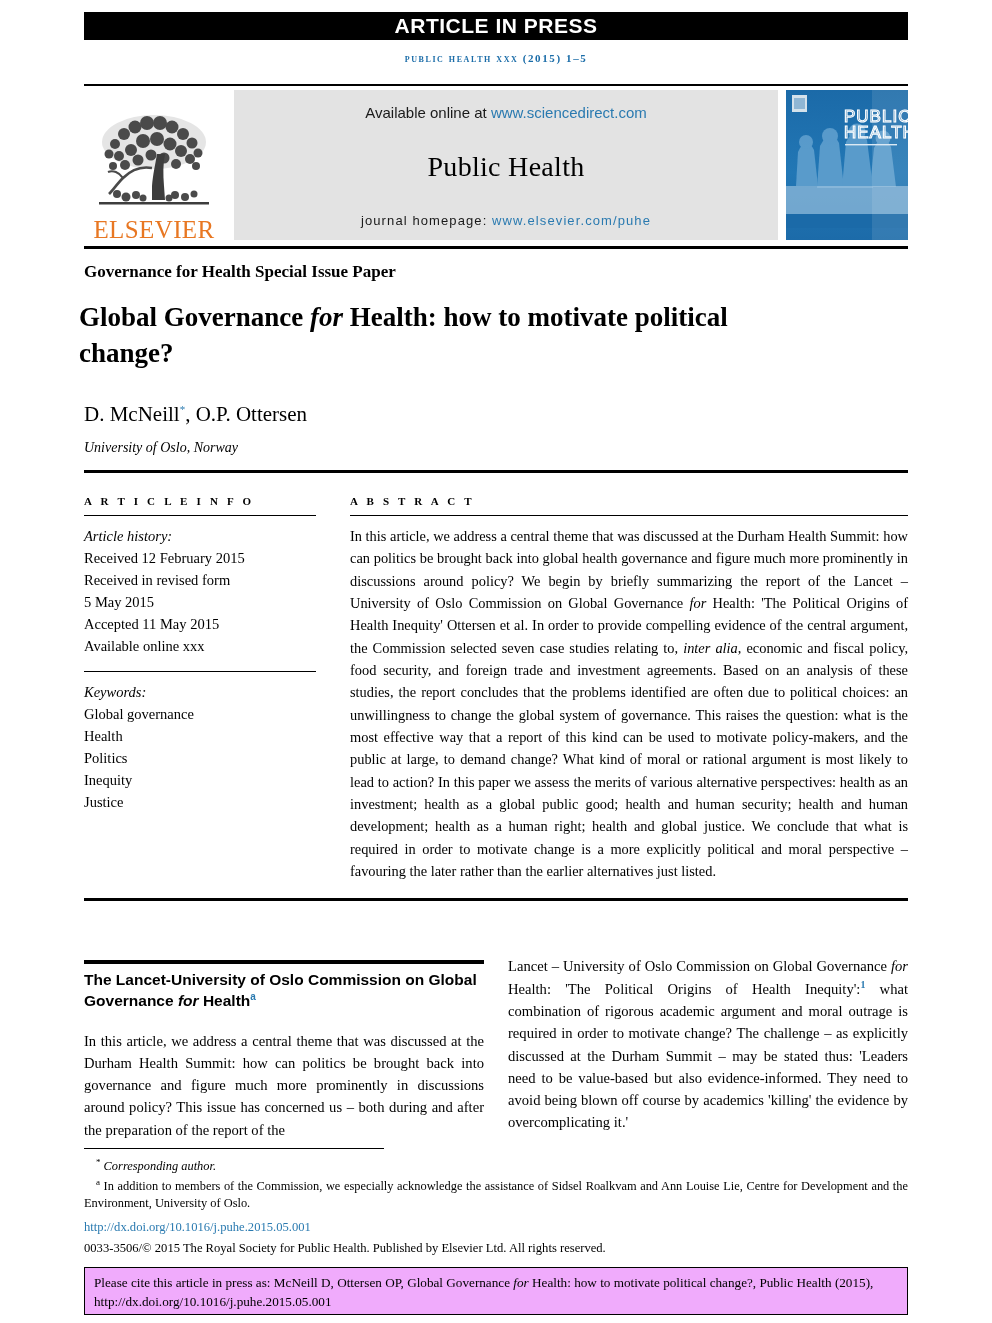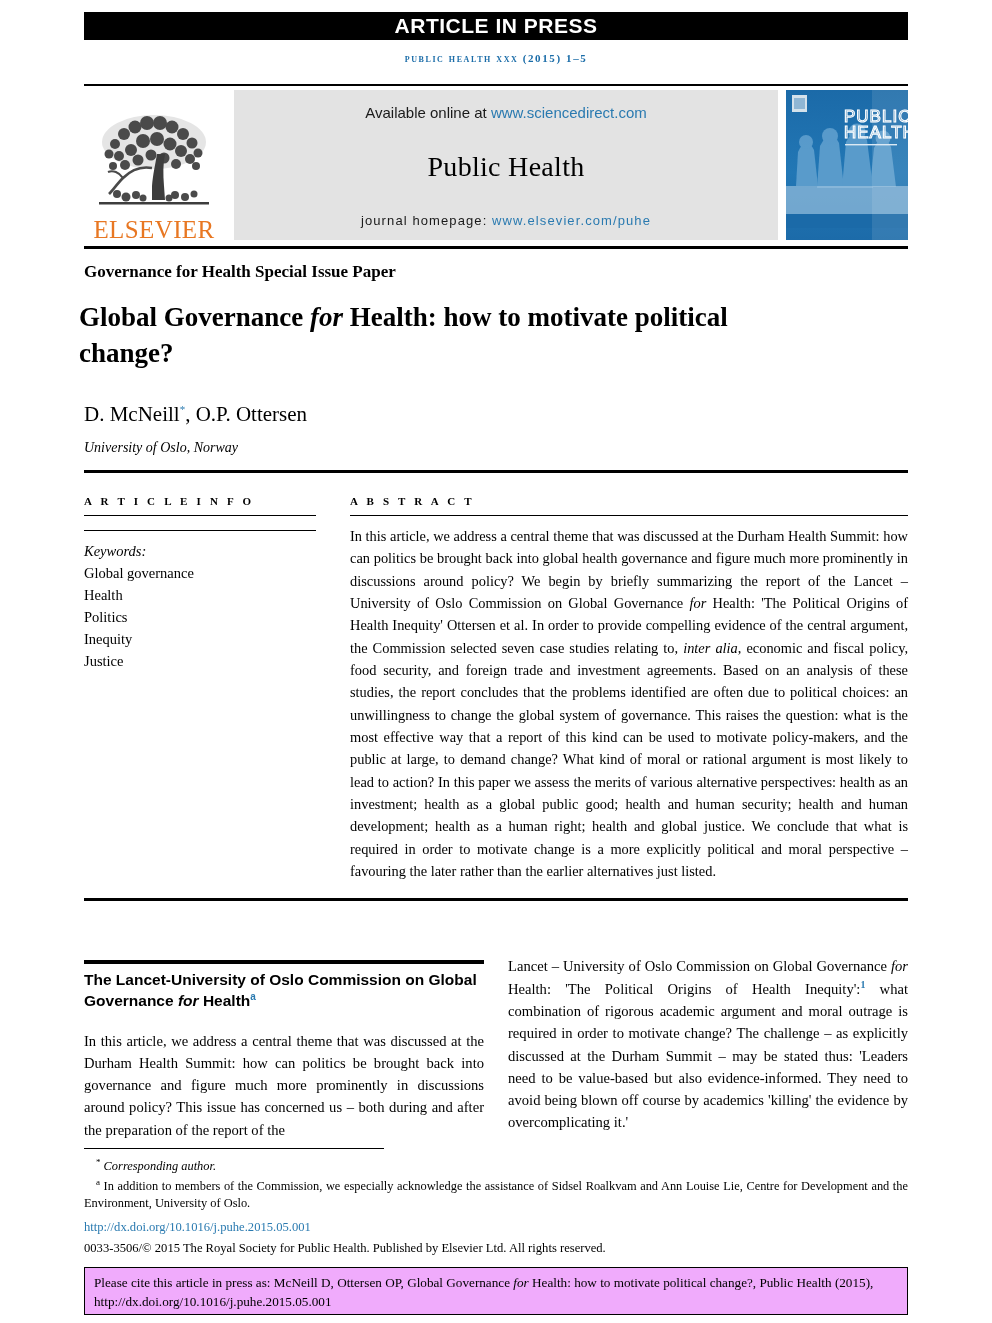--- a/index.html
+++ b/index.html
@@ -462,20 +462,28 @@
   <div class="authors">
     <span>D. McNeill</span><sup>*</sup><span>, O.P. Ottersen</span>
   </div>
   <div class="affiliation">University of Oslo, Norway</div>
 
   <div class="rule-thick" style="top:470px;"></div>
 
   <div class="info-col">
     <div class="sec-label">A R T I C L E    I N F O</div>
     <div class="thin-rule"></div>
+    <div class="info-block">
+      <div class="ital">Article history:</div>
+      <div>Received 12 February 2015</div>
+      <div>Received in revised form</div>
+      <div>5 May 2015</div>
+      <div>Accepted 11 May 2015</div>
+      <div>Available online xxx</div>
+    </div>
     <div class="info-rule"></div>
     <div class="info-block">
       <div class="ital">Keywords:</div>
       <div>Global governance</div>
       <div>Health</div>
       <div>Politics</div>
       <div>Inequity</div>
       <div>Justice</div>
     </div>
   </div>

